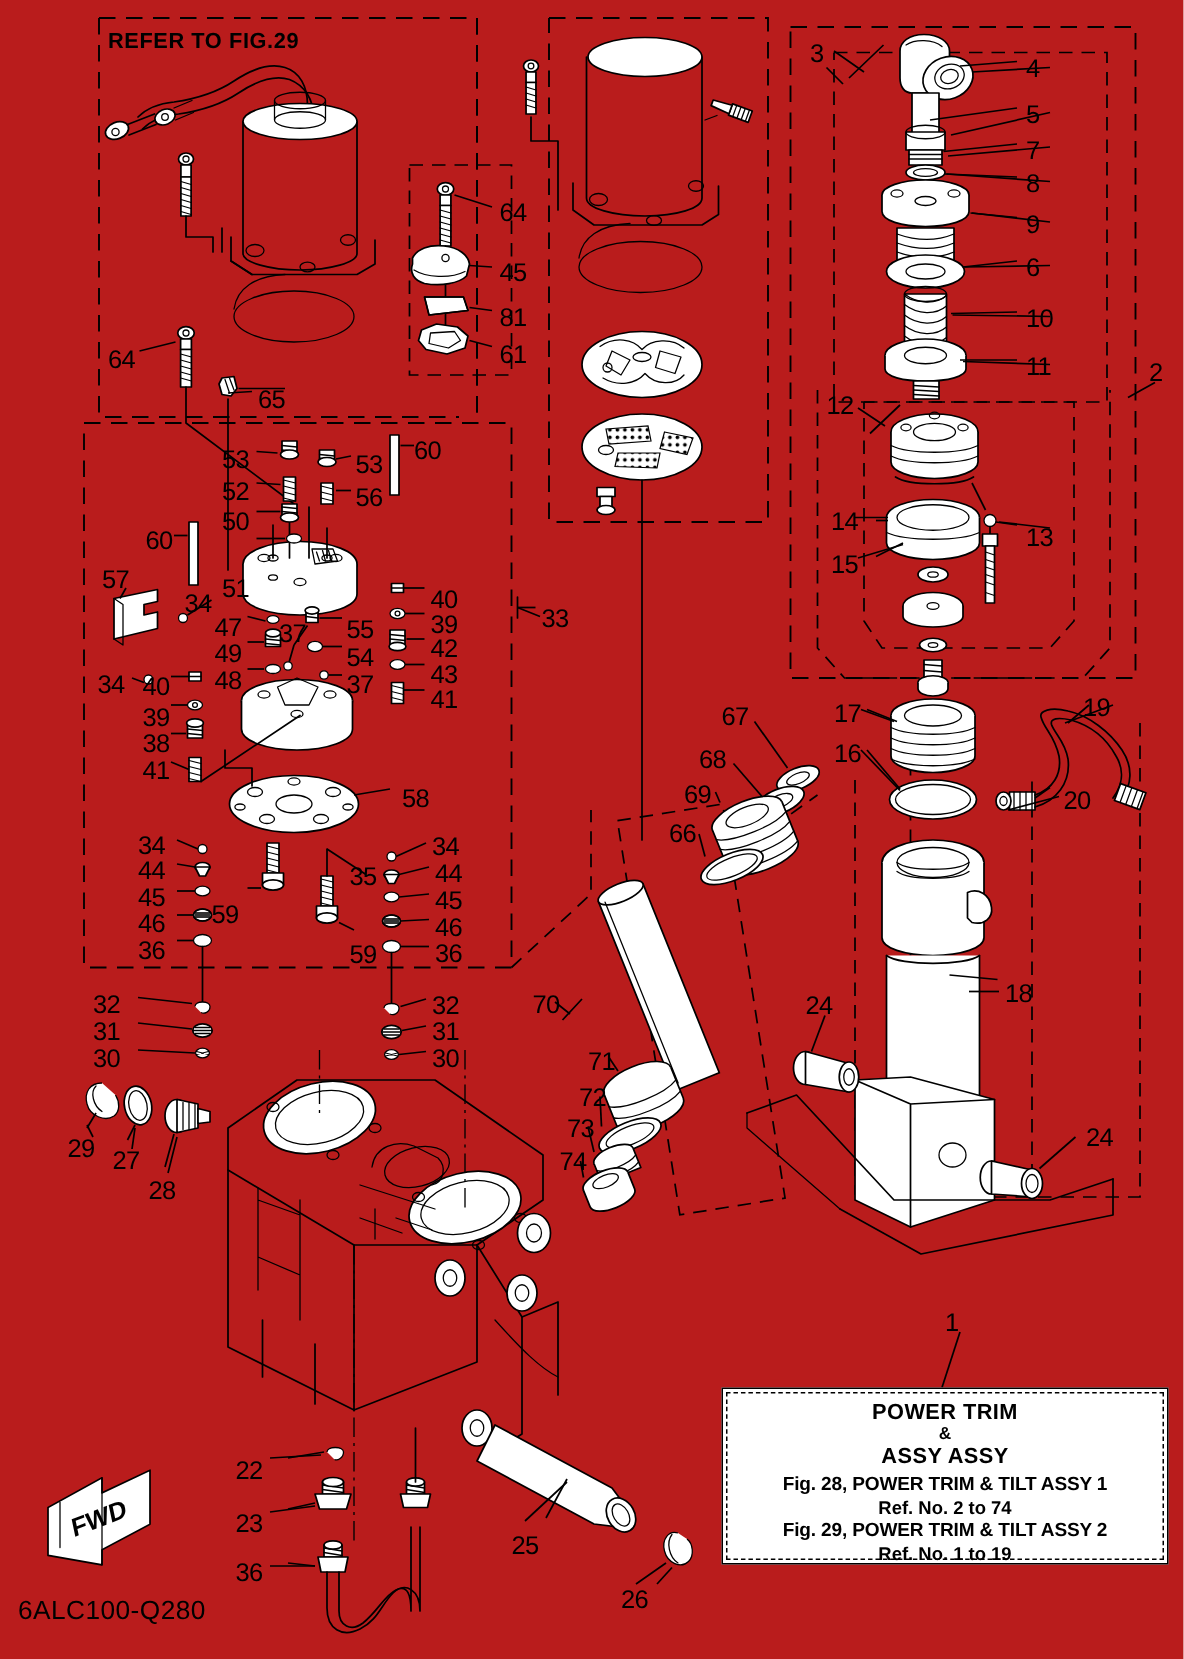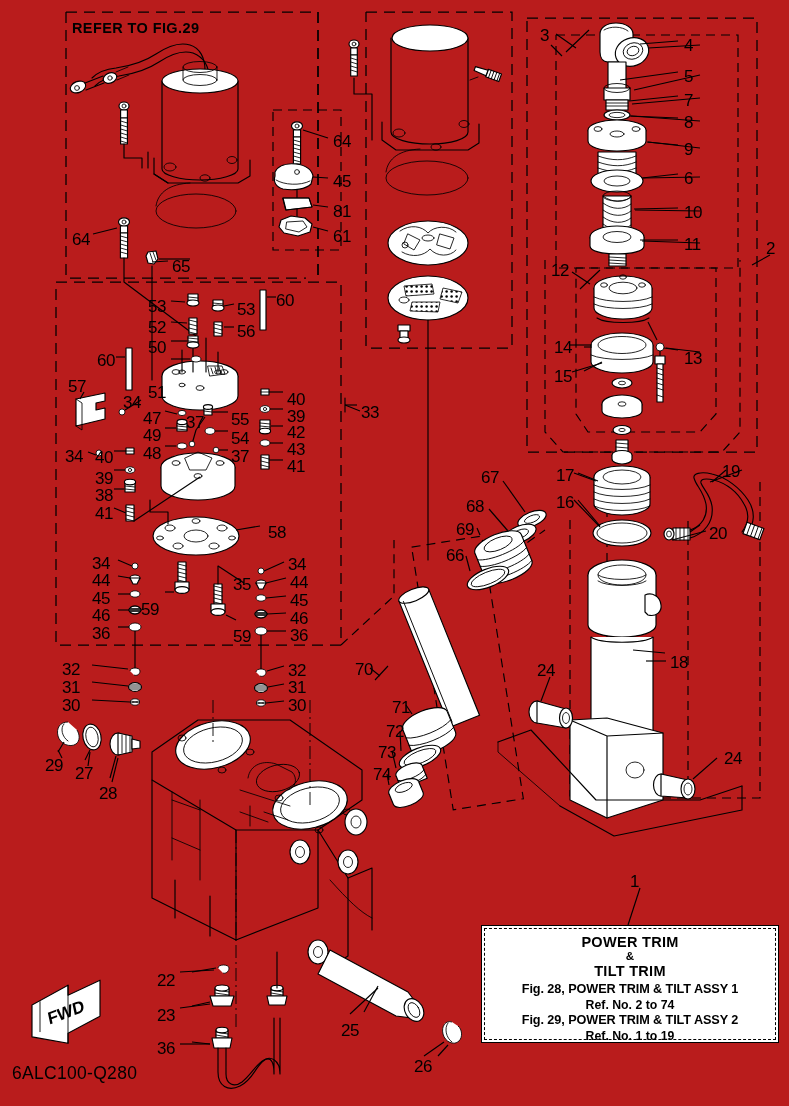--- a/index.html
+++ b/index.html
@@ -979,21 +979,21 @@
       <div class="callout" style="left: 157px; top: 1007px;">23</div>
       <div class="callout" style="left: 157px; top: 1040px;">36</div>
       <div class="callout" style="left: 341px; top: 1022px;">25</div>
       <div class="callout" style="left: 414px; top: 1058px;">26</div>
     </div>
 
   <div id="legend">
     <div id="legend-inner">
       <div class="legend-title">POWER TRIM</div>
       <div class="legend-amp">&amp;</div>
-      <div class="legend-title">TILT TRIM</div>
+      <div class="legend-title">ASSY ASSY</div>
       <div class="legend-ref-main">Fig. 28, POWER TRIM &amp; TILT ASSY 1</div>
       <div class="legend-ref-sub">Ref. No. 2 to 74</div>
       <div class="legend-ref-main" style="margin-top:0">Fig. 29, POWER TRIM &amp; TILT ASSY 2</div>
       <div class="legend-ref-sub">Ref. No. 1 to 19</div>
     </div>
   </div>
 
 </div>
 
 </body></html>

